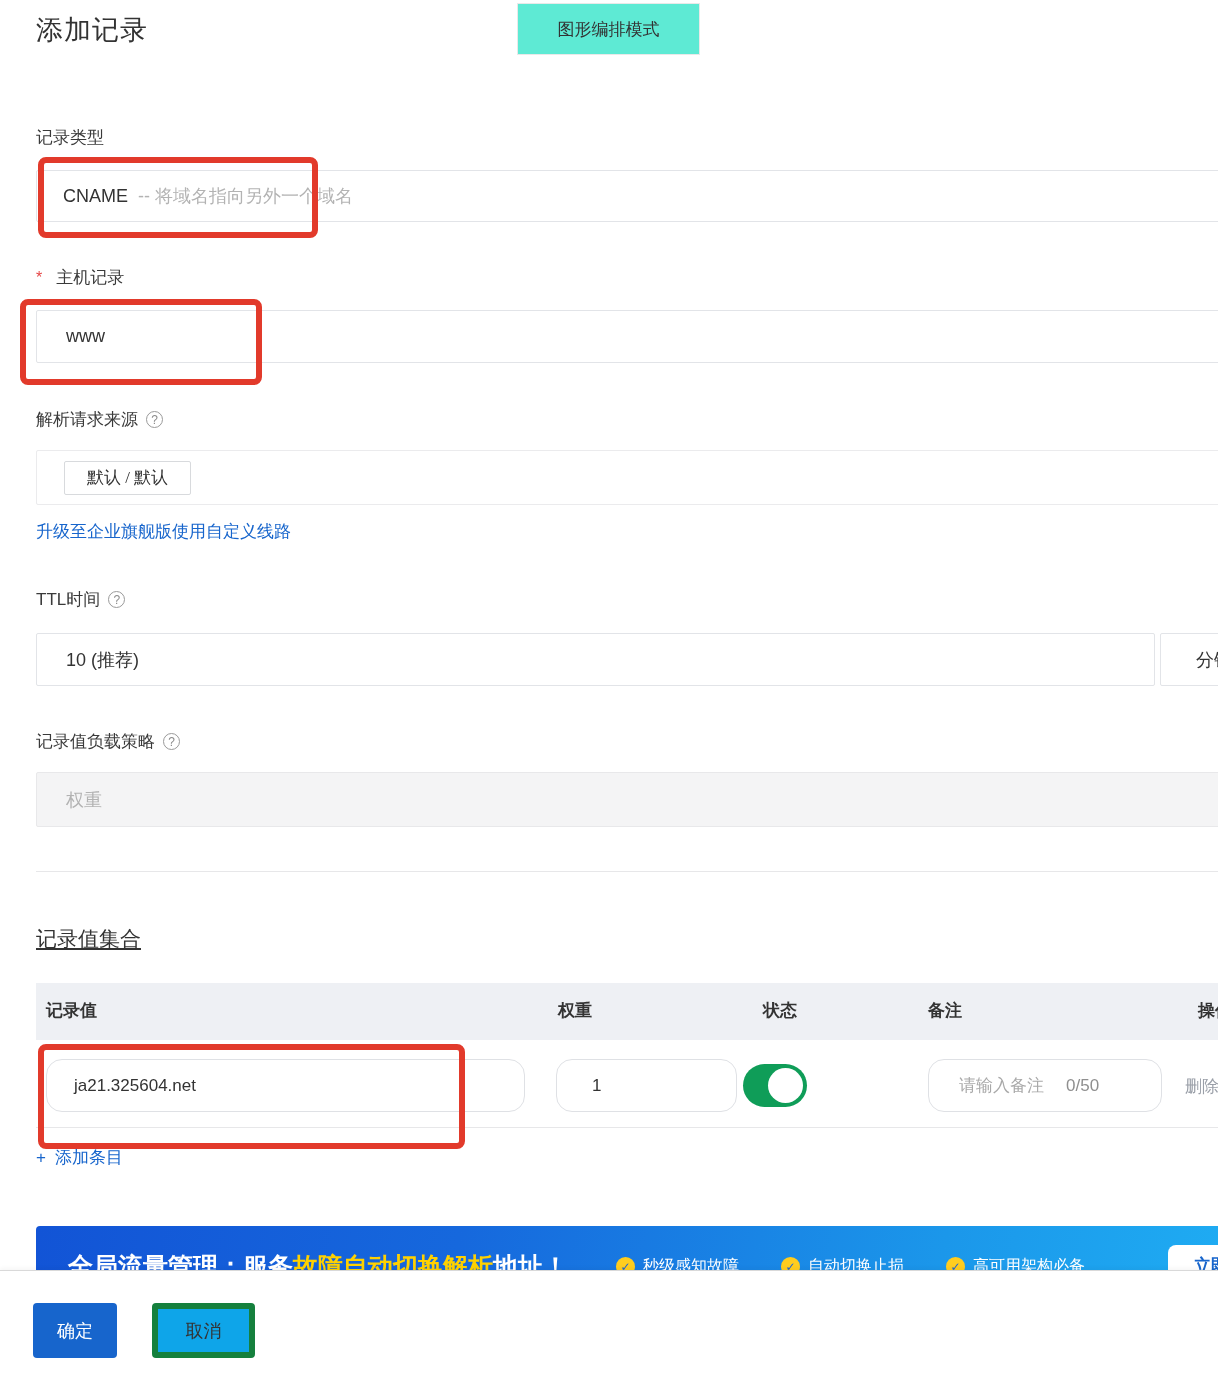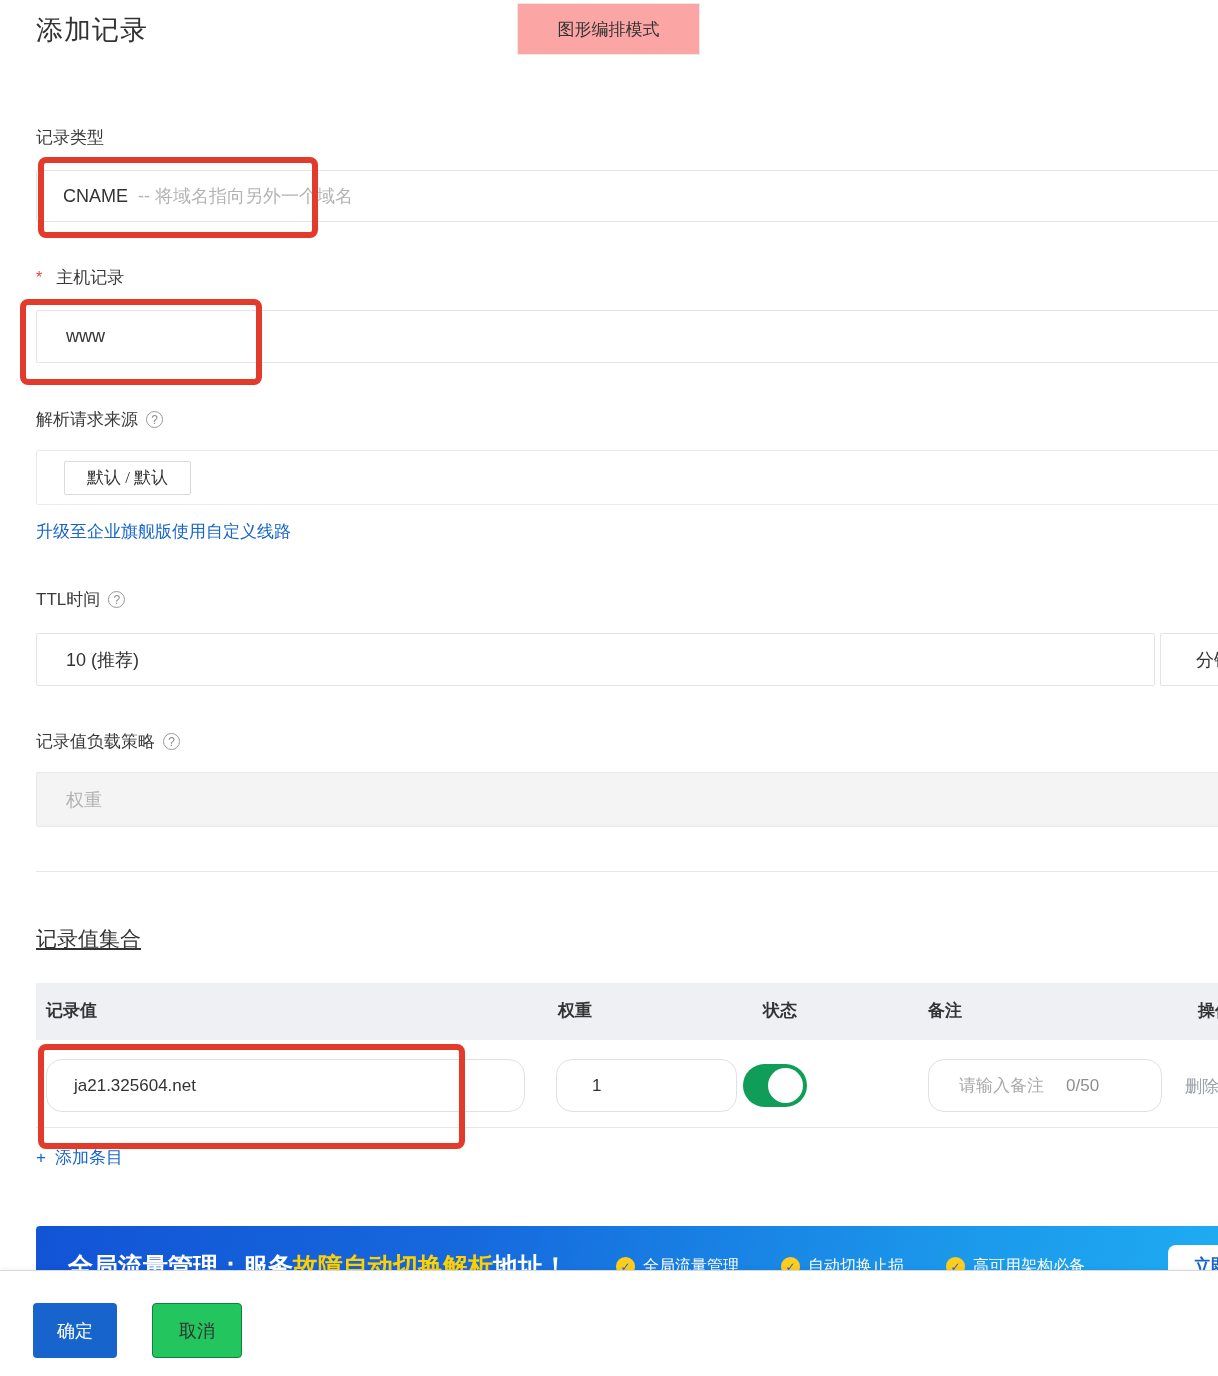--- a/index.html
+++ b/index.html
@@ -8,21 +8,21 @@
   #app { position:relative; width:1218px; height:1376px; overflow:hidden; background:#fff; }
 
   .abs { position:absolute; }
 
   
   .page-title { left:36px; top:12px; font-size:27px; color:#333; letter-spacing:1px; }
   .tabs { left:517px; top:3px; display:flex; }
   .tab { width:183px; height:52px; display:flex; align-items:center; justify-content:center;
          font-size:17px; cursor:pointer; }
   .tab.active { background:#eef1f6; color:#1765cc; font-weight:bold; }
-  .tab.inactive { background:#fca5a5; color:#333; border:1px solid #e9e9e9; }
+  .tab.inactive { background:#5eead4; color:#333; border:1px solid #e9e9e9; }
 
   
   .field-label { font-size:17px; color:#3a3a3a; display:flex; align-items:center; gap:8px; }
   .req { color:#e54545; margin-right:6px; font-size:16px; }
   .help-icon { display:inline-flex; width:17px; height:17px; border:1px solid #9a9a9a; border-radius:50%;
         color:#8b8b8b; font-size:12px; align-items:center; justify-content:center; line-height:1; }
   .box { background:#fff; border:1px solid #e2e4e8; border-radius:2px; display:flex; align-items:center; }
   .val { font-size:18px; color:#333; }
   .hint { font-size:18px; color:#b3b3b3; }
   .chip { border:1px solid #d8dadd; border-radius:2px; background:#fff; display:flex;
@@ -64,21 +64,21 @@
   .banner-btn { position:absolute; left:1132px; top:19px; width:150px; height:40px; background:#fff;
         border-radius:8px; display:flex; align-items:center; padding-left:26px;
         font-size:17px; font-weight:bold; color:#1765cc; cursor:pointer; }
 
   
   .footer { left:0; top:1270px; width:1218px; height:106px; background:#fff;
         border-top:1px solid #d9d9d9; box-shadow:0 -2px 4px rgba(0,0,0,0.04); }
   .btn { position:absolute; top:32px; height:55px; border-radius:4px; display:flex;
         align-items:center; justify-content:center; font-size:18px; cursor:pointer; }
   .btn-primary { left:33px; width:84px; background:#1765cc; color:#fff; }
-  .btn-plain { left:152px; width:90px; background:#22c55e; color:#333; border:1px solid #15803d; }
+  .btn-plain { left:152px; width:103px; background:#0ea5e9; color:#333; border:6px solid #15803d; }
 
   
   .anno { position:absolute; border:6px solid #e23a2b; border-radius:8px; pointer-events:none; }
 </style>
 </head>
 <body>
 
 <div id="app">
 
   <div class="abs page-title">添加记录</div>
@@ -161,21 +161,21 @@
     <span>+</span>
     <span>添加条目</span>
   </div>
 
   <div class="abs banner">
     <div class="banner-content">
       <span class="banner-title"><span>全局流量管理：服务</span><span class="hl">故障自动切换解析</span><span>地址！</span></span>
       <div class="banner-feats">
         <div class="feat">
           <span class="check-icon">✓</span>
-          <span>全局流量管理</span>
+          <span>秒级感知故障</span>
         </div>
         <div class="feat">
           <span class="check-icon">✓</span>
           <span>自动切换止损</span>
         </div>
         <div class="feat">
           <span class="check-icon">✓</span>
           <span>高可用架构必备</span>
         </div>
       </div>

